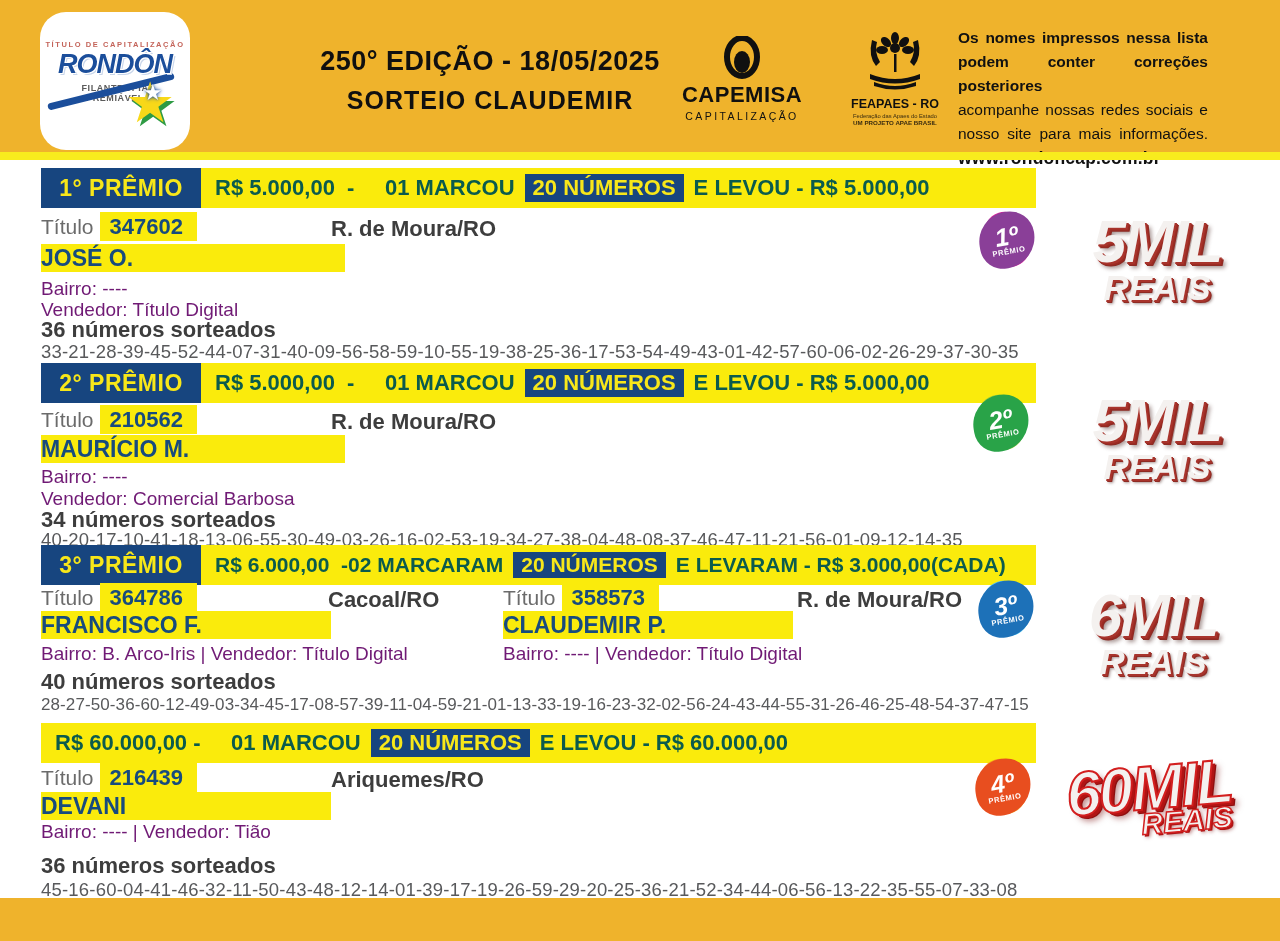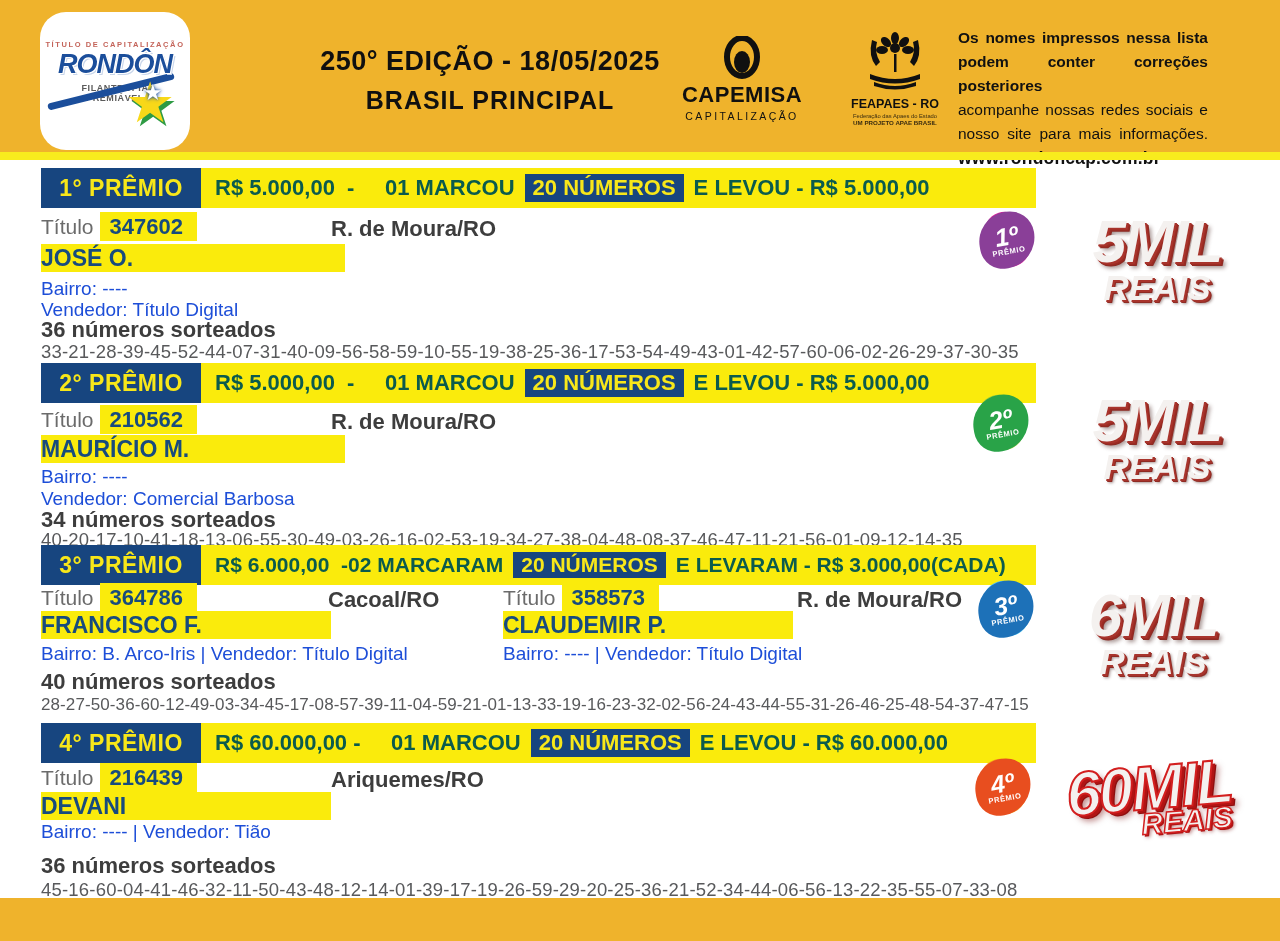--- a/index.html
+++ b/index.html
@@ -59,21 +59,21 @@
   .bar-rest .pre,.bar-rest .post{white-space:pre;}
   .bar-chip{background:#17457F;color:#F8E719;padding:1px 8px;margin:0 10px;white-space:pre;}
   .bar-s3 .bar-rest{font-size:21px;}
 
   .trow{position:absolute;height:30px;}
   .tlabel{font-size:21px;color:#6b6b6b;}
   .tchip{background:#FAEB0C;color:#174B7E;font-size:22px;font-weight:bold;padding:2px 14px 2px 10px;margin-left:6px;}
   .city{position:absolute;font-size:22px;font-weight:bold;color:#3d3d3d;}
   .namechip{position:absolute;height:28px;line-height:28px;background:#FAEB0C;color:#174B7E;
             font-size:23px;font-weight:bold;padding-left:0;}
-  .infoline{position:absolute;font-size:19px;color:#1d4ed8;}
+  .infoline{position:absolute;font-size:19px;color:#701a75;}
   .ntitle{position:absolute;font-size:22px;font-weight:bold;color:#3d3d3d;}
   .nums{position:absolute;font-size:18.5px;color:#58595b;letter-spacing:.2px;white-space:nowrap;}
   .nums-s3{font-size:17px;letter-spacing:.1px;}
 
   
   .badge{position:absolute;width:58px;height:58px;z-index:4;}
   .badge-back{position:absolute;inset:3px;background:var(--back,#ccc);border-radius:40% 60% 45% 55%;
               transform:rotate(28deg);}
   .badge-front{position:absolute;inset:1px;background:var(--front,#888);border-radius:55% 45% 58% 42%;
                transform:rotate(-10deg);display:flex;flex-direction:column;align-items:center;
@@ -111,21 +111,21 @@
       <div class="logo-top">TÍTULO DE CAPITALIZAÇÃO</div>
       <div class="logo-rondon">RONDÔN</div>
       <div class="logo-sub">
         <div>FILANTROPIA</div>
         <div>PREMIÁVEL</div>
       </div>
     </div>
 
     <div class="edition">
       <div class="edition-l1">250° EDIÇÃO - 18/05/2025</div>
-      <div class="edition-l2">BRASIL PRINCIPAL</div>
+      <div class="edition-l2">SORTEIO CLAUDEMIR</div>
     </div>
 
     <div class="capemisa">
       <svg width="38" height="44" viewBox="0 0 38 44">
         <ellipse cx="19" cy="21" rx="15" ry="19" fill="none" stroke="#101010" stroke-width="6"></ellipse>
         <ellipse cx="19" cy="26" rx="8" ry="11" fill="#101010"></ellipse>
       </svg>
       <div class="capemisa-name">CAPEMISA</div>
       <div class="capemisa-sub">CAPITALIZAÇÃO</div>
     </div>
@@ -225,21 +225,20 @@
     <div class="city" style="left:756px;top:42px;">R. de Moura/RO</div>
     <div class="namechip" style="left:462px;top:66px;width:290px;">CLAUDEMIR P.</div>
     <div class="infoline" style="left:462px;top:98px;">Bairro: ---- | Vendedor: Título Digital</div>
 
     <div class="ntitle" style="left:0;top:124px;">40 números sorteados</div>
     <div class="nums nums-s3" style="left:0;top:150px;">28-27-50-36-60-12-49-03-34-45-17-08-57-39-11-04-59-21-01-13-33-19-16-23-32-02-56-24-43-44-55-31-26-46-25-48-54-37-47-15</div>
   </div>
 
   <div class="section" style="top:723px;height:175px;">
     <div class="bar">
-      <div class="bar-label">4° PRÊMIO</div>
       <div class="bar-rest">
         <span class="pre">R$ 60.000,00 -     01 MARCOU</span>
         <span class="bar-chip">20 NÚMEROS</span>
         <span class="post">E LEVOU - R$ 60.000,00</span>
       </div>
     </div>
     <div class="trow" style="left:0;top:42px;">
       <span class="tlabel">Título</span><span class="tchip">216439</span>
     </div>
     <div class="city" style="left:290px;top:44px;">Ariquemes/RO</div>

